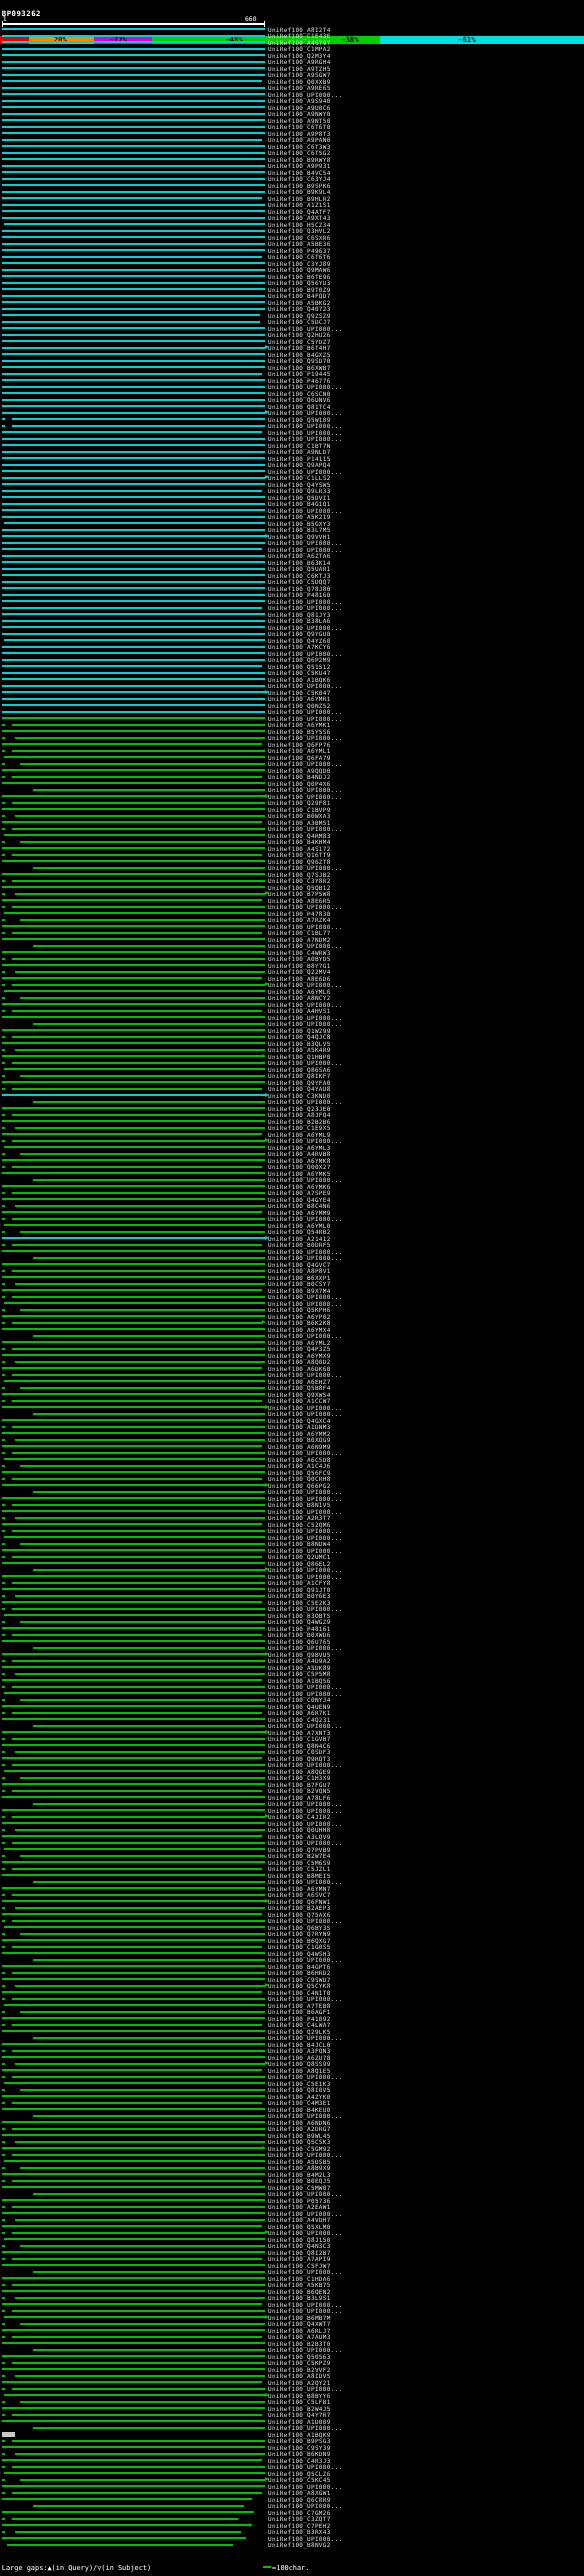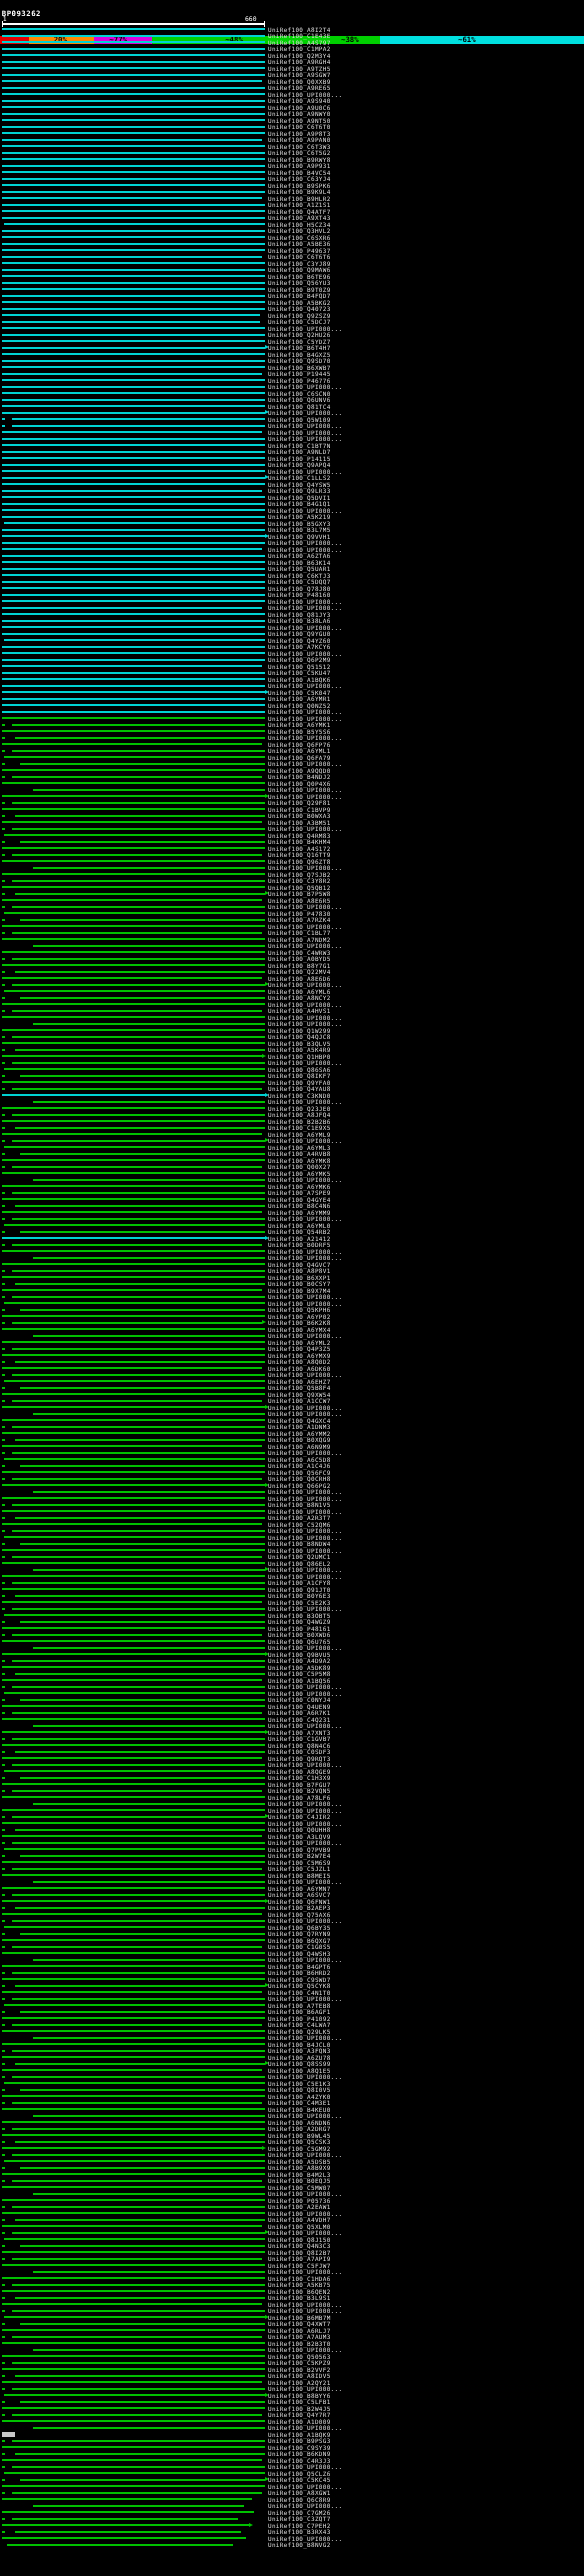--- a/index.html
+++ b/index.html
@@ -2527,15 +2527,19 @@
         <span class="hit-label">UniRef100_UPI000...</span>
       </div>
       <div class="hit-row">
         <div class="hit-plot">
           <span class="hit-line" style="left: 2%; width: 86%; background: rgb(0, 192, 0);"></span>
         </div>
         <span class="hit-label">UniRef100_B8NVG2</span>
       </div>
     </div>
 
+  <div class="footer">
+    <span class="f-gaps">Large gaps:▲(in Query)/▽(in Subject)</span>
+    <span class="f-unit"><span class="unit-dash"></span><span>=100char.</span></span>
+  </div>
 
 </div>
 
 
 </body></html>

